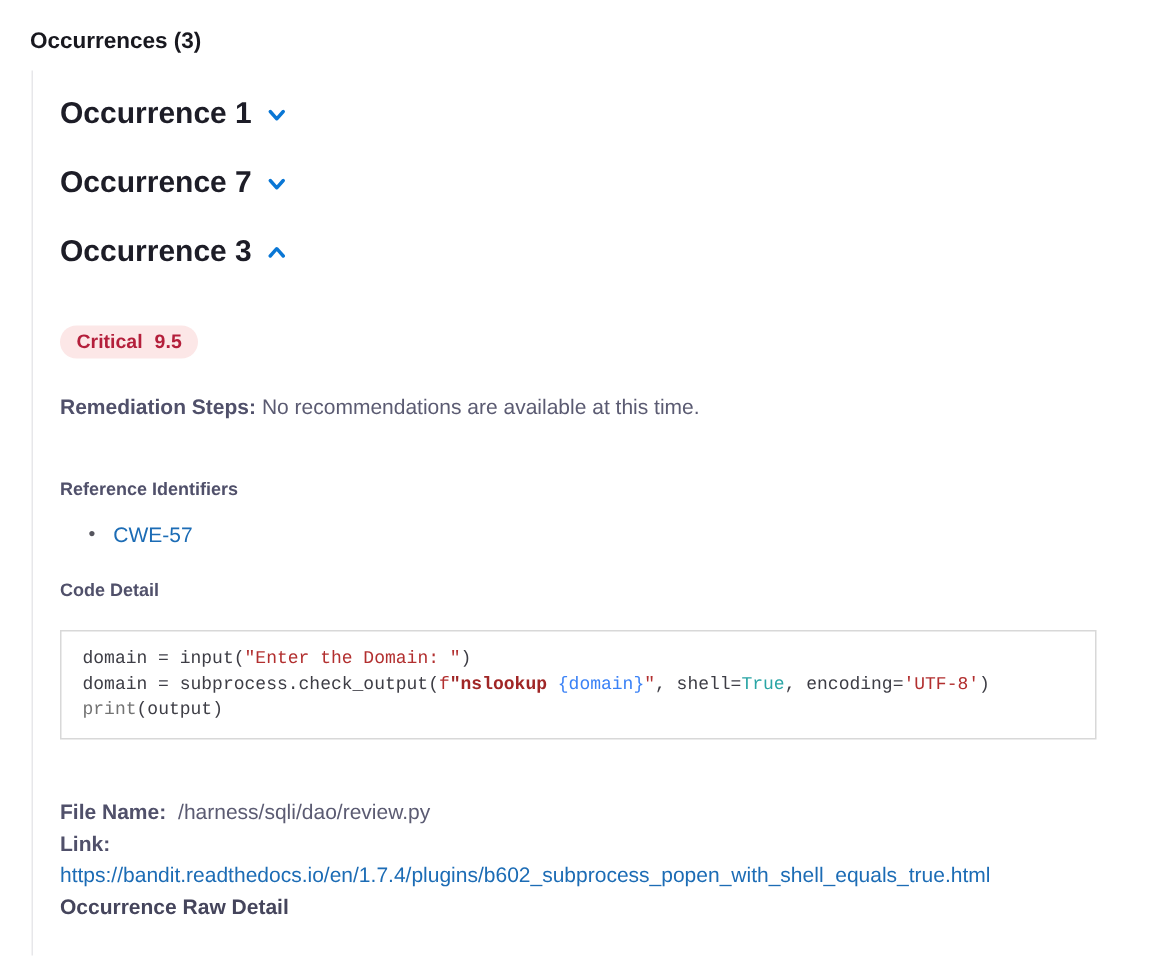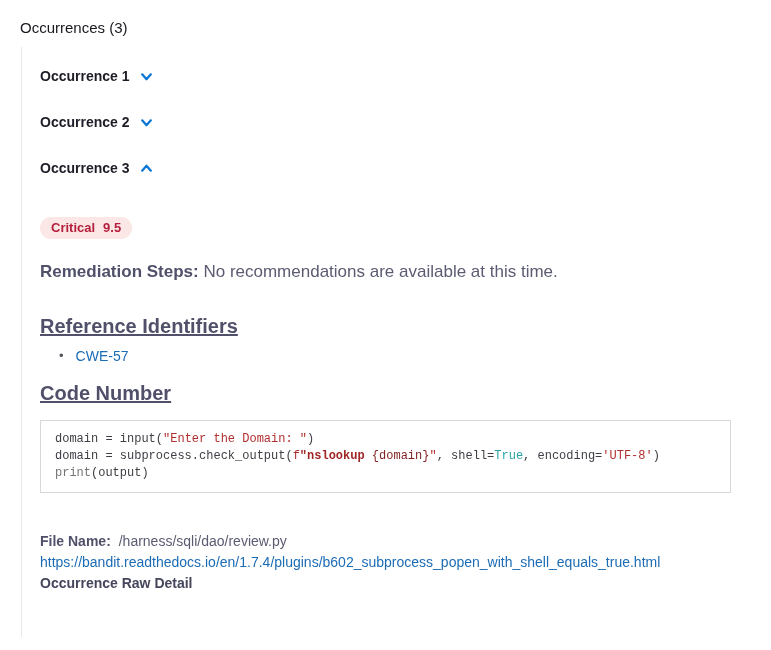--- a/index.html
+++ b/index.html
@@ -8,36 +8,36 @@
     width: 771px;
     height: 650px;
     background: #ffffff;
     font-family: "Liberation Sans", sans-serif;
     color: #565670;
     overflow: hidden;
   }
   .page { padding: 19px 0 0 20px; }
   .page-title {
     font-size: 15px;
-    font-weight: normal;
+    font-weight: bold;
     color: #18181f;
     line-height: 17px;
   }
   .rail {
     margin-top: 11px;
     margin-left: 1px;
     border-left: 1px solid #e7e7ea;
     padding: 21px 0 14px 18px;
     min-height: 590px;
   }
   .occ-header {
     display: flex;
     align-items: center;
     gap: 10px;
-    font-size: 14px;
+    font-size: 20px;
     font-weight: bold;
     color: #1d1d27;
     line-height: 17px;
     margin-bottom: 29px;
     cursor: pointer;
     width: fit-content;
   }
   .occ-header:last-of-type { margin-bottom: 0; }
   .chev { display: inline-flex; }
   .badge {
@@ -47,31 +47,30 @@
     background: #fce7e7;
     color: #b41f3b;
     font-size: 13px;
     font-weight: bold;
     line-height: 16px;
     padding: 3px 11px;
     border-radius: 12px;
   }
   .remediation {
     margin-top: 24px;
-    font-size: 17px;
+    font-size: 14px;
     line-height: 17px;
     color: #5b5b72;
   }
   .lbl { font-weight: bold; color: #50506a; }
   .section-heading {
-    font-size: 20px;
+    font-size: 12px;
     font-weight: bold;
     color: #50506a;
     line-height: 16px;
-    text-decoration: underline;
   }
   .ref-heading { margin-top: 38px; }
   .ref-item {
     margin-top: 14px;
     padding-left: 19px;
     font-size: 14px;
     line-height: 16px;
     display: flex;
     align-items: center;
   }
@@ -91,21 +90,21 @@
     width: 691px;
     border: 1px solid #d8d8d8;
     background: #ffffff;
     padding: 10px 14px;
     font-family: "Liberation Mono", monospace;
     font-size: 12px;
     line-height: 17px;
   }
   .code-line { white-space: pre; }
   .tok-p  { color: #3d3d45; }
-  .tok-p2 { color: #7f1d1d; }
+  .tok-p2 { color: #3b82f6; }
   .tok-s  { color: #b22f2f; }
   .tok-sb { color: #a02626; font-weight: bold; }
   .tok-k  { color: #2aa5a5; }
   .tok-f  { color: #737373; }
   .meta {
     margin-top: 38px;
     font-size: 14px;
     line-height: 21px;
     color: #5b5b72;
   }
@@ -124,21 +123,21 @@
     <div class="occ-header">
       <span>Occurrence 1</span>
       <span class="chev">
         <svg width="13" height="13" viewBox="0 0 12 12">
             <polyline points="2,4 6,8.5 10,4" fill="none" stroke="#0a77d5" stroke-width="2.1" stroke-linecap="round" stroke-linejoin="round"></polyline>
           </svg>
       </span>
     </div>
 
     <div class="occ-header">
-      <span>Occurrence 2</span>
+      <span>Occurrence 7</span>
       <span class="chev">
         <svg width="13" height="13" viewBox="0 0 12 12">
             <polyline points="2,4 6,8.5 10,4" fill="none" stroke="#0a77d5" stroke-width="2.1" stroke-linecap="round" stroke-linejoin="round"></polyline>
           </svg>
       </span>
     </div>
 
     <div class="occ-header">
       <span>Occurrence 3</span>
       <span class="chev">
@@ -159,32 +158,35 @@
         <span>No recommendations are available at this time.</span>
       </div>
 
       <div class="section-heading ref-heading">Reference Identifiers</div>
 
       <div class="ref-item">
         <span class="bullet">•</span>
         <a class="link">CWE-57</a>
       </div>
 
-      <div class="section-heading code-heading">Code Number</div>
+      <div class="section-heading code-heading">Code Detail</div>
 
       <div class="code-box">
           <div class="code-line"><span class="tok-p">domain = input(</span><span class="tok-s">"Enter the Domain: "</span><span class="tok-p">)</span></div>
           <div class="code-line"><span class="tok-p">domain = subprocess.check_output(</span><span class="tok-s">f</span><span class="tok-sb">"nslookup </span><span class="tok-p2">{domain}</span><span class="tok-s">"</span><span class="tok-p">, shell=</span><span class="tok-k">True</span><span class="tok-p">, encoding=</span><span class="tok-s">'UTF-8'</span><span class="tok-p">)</span></div>
           <div class="code-line"><span class="tok-f">print</span><span class="tok-p">(output)</span></div>
         </div>
 
       <div class="meta">
         <div class="meta-row">
           <span class="lbl">File Name:</span>
           <span>/harness/sqli/dao/review.py</span>
+        </div>
+        <div class="meta-row">
+          <span class="lbl">Link:</span>
         </div>
         <div class="url-line">
           <a class="link">https://bandit.readthedocs.io/en/1.7.4/plugins/b602_subprocess_popen_with_shell_equals_true.html</a>
         </div>
         <div class="raw-heading">Occurrence Raw Detail</div>
       </div>
 
       
     </div>
 

